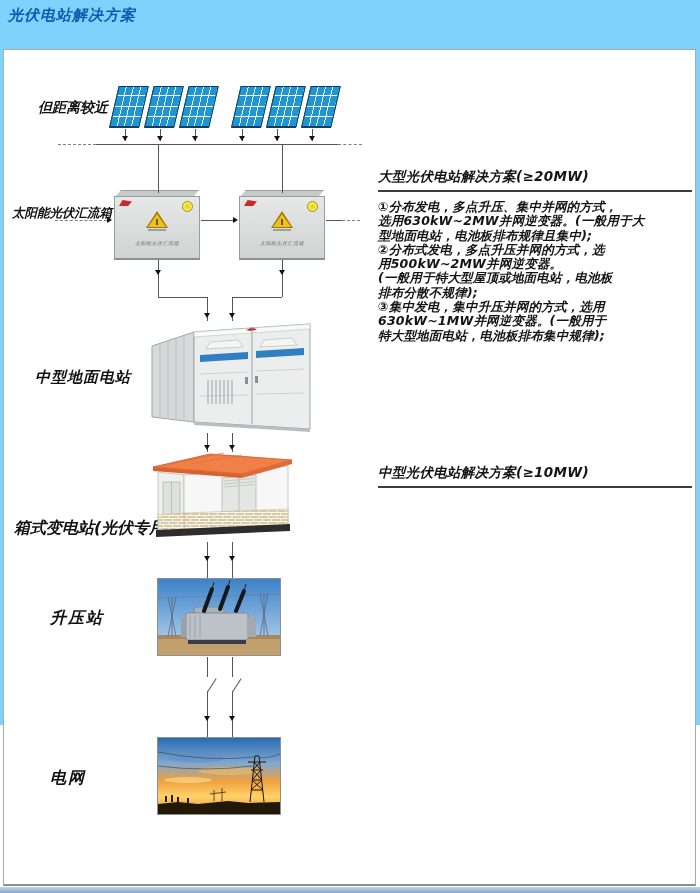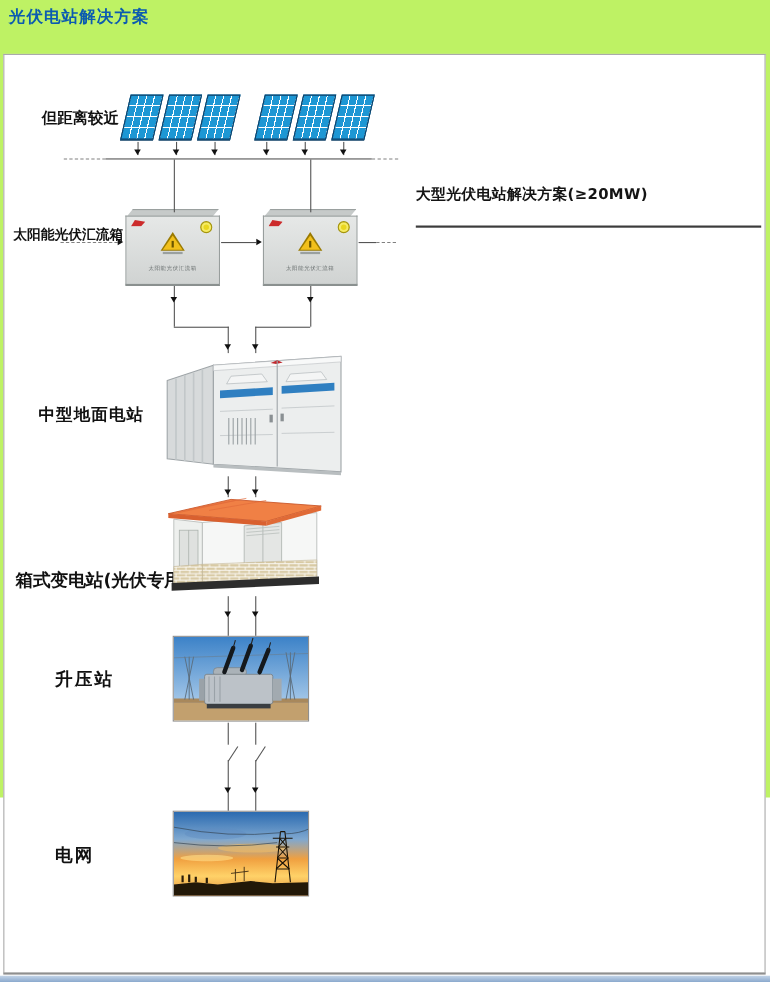--- a/index.html
+++ b/index.html
@@ -1,18 +1,18 @@
 <!DOCTYPE html>
 <html><head>
 <meta charset="utf-8">
 <style>
   * { margin:0; padding:0; box-sizing:border-box; }
   html,body { width:700px; height:893px; background:#ffffff; overflow:hidden;
     font-family:"DejaVu Sans","Liberation Sans",sans-serif; }
-  #stage { position:relative; width:700px; height:725px; background:#bef264; }
+  #stage { position:relative; width:700px; height:725px; background:#7dd3fc;font-style:italic; }
 
   .page-title { position:absolute; left:8px; top:6px; font-size:15px; font-weight:bold;
     color:#0b5bb0; letter-spacing:1px; }
 
   .board { position:absolute; left:3px; top:49px; width:693px; height:837px;
     border:1px solid #aaaaaa; border-bottom:2px solid #8f8f8f; background:#fff; }
 
   .bottom-bar { position:absolute; left:0; top:887px; width:700px; height:6px;
     background:linear-gradient(to bottom,#c3d4e8,#88a7cc); }
 
@@ -67,21 +67,21 @@
   .cbox .warn-txt { position:absolute; left:calc(50% - 9px); top:33px; width:18px; height:2px; background:#9aa0a0; }
   .cbox .mini { position:absolute; left:0; right:0; top:44px; text-align:center;
     font-size:5px; color:#6a7070; letter-spacing:0.5px; }
 
   
   .gfx { position:absolute; }
   .photo { position:absolute; border:1px solid #8f8f8f; overflow:hidden; }
 
   
   .sol-block { position:absolute; left:378px; width:314px; color:#141414; }
-  .sol-title { font-size:13.5px; font-weight:bold; padding-bottom:19px;
+  .sol-title { font-size:13.5px; font-weight:bold; padding-bottom:4px;
     border-bottom:2px solid #3c3c3c; letter-spacing:0.3px; }
   .sol-body { margin-top:8px; font-size:12.5px; font-weight:bold;
     line-height:14.3px; white-space:pre-line; letter-spacing:0.2px; }
   .sol-large  { top:168px; }
   .sol-medium { top:464px; }
 </style>
 </head>
 <body>
 
 <div id="stage">
@@ -283,19 +283,30 @@
       <div class="vl" style="left: 207px; top: 691px; height: 46px;"></div>
       <div class="ad" style="left: 203.5px; top: 716px;"></div>
       <div class="vl" style="left: 232px; top: 657px; height: 20px;"></div>
       <div class="sw" style="left: 232px; top: 676px;"></div>
       <div class="vl" style="left: 232px; top: 691px; height: 46px;"></div>
       <div class="ad" style="left: 228.5px; top: 716px;"></div>
     </div>
 
   <div class="sol-block sol-large">
     <div class="sol-title">大型光伏电站解决方案(≥20MW)</div>
+    <div class="sol-body">①分布发电，多点升压、集中并网的方式，
+选用630kW~2MW并网逆变器。(一般用于大
+型地面电站，电池板排布规律且集中);
+②分布式发电，多点升压并网的方式，选
+用500kW~2MW并网逆变器。
+(一般用于特大型屋顶或地面电站，电池板
+排布分散不规律);
+③集中发电，集中升压并网的方式，选用
+630kW~1MW并网逆变器。(一般用于
+特大型地面电站，电池板排布集中规律);</div>
   </div>
   <div class="sol-block sol-medium">
+    <div class="sol-title">中型光伏电站解决方案(≥10MW)</div>
   </div>
 
   <div class="bottom-bar"></div>
 
 </div>
 
 </body></html>

